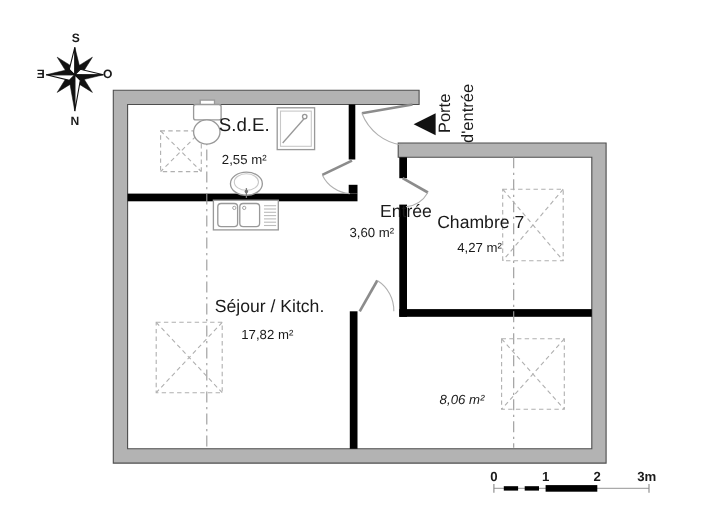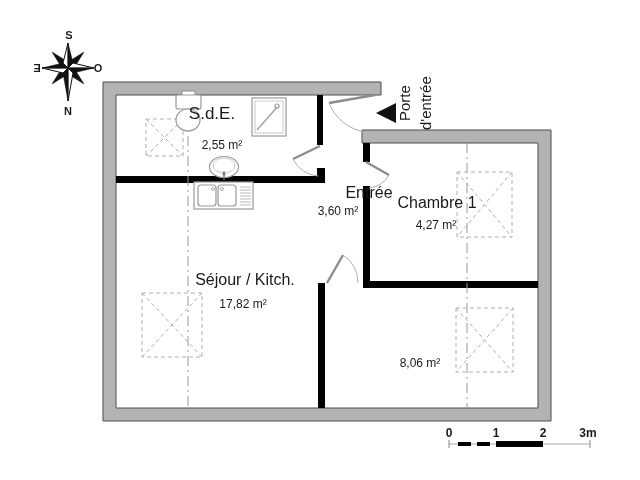--- a/index.html
+++ b/index.html
@@ -148,33 +148,33 @@
     <g>
       <line class="sb-line" x1="449" y1="444" x2="590" y2="444"></line>
       <line class="sb-tick" x1="449" y1="440" x2="449" y2="448"></line>
       <line class="sb-tick" x1="590" y1="440" x2="590" y2="448"></line>
       <rect class="sb-black" x="496" y="441" width="47" height="6"></rect>
       <rect class="sb-black" x="458" y="442" width="13" height="4"></rect>
       <rect class="sb-black" x="477" y="442" width="13" height="4"></rect>
     </g>
   </svg>
 
-  <div class="lbl sde-name" style="left:212px;top:114px;">S.d.E.</div>
+  <div class="lbl sde-name" style="left:222px;top:114px;">S.d.E.</div>
   <div class="lbl room-area" style="left:222px;top:145px;">2,55 m²</div>
 
   <div class="lbl room-name" style="left:337px;top:193px;margin-left:32px;">Entrée</div>
   <div class="lbl room-area" style="left:338px;top:211px;">3,60 m²</div>
 
-  <div class="lbl room-name" style="left:437px;top:203px;">Chambre 1</div>
+  <div class="lbl room-name" style="left:437px;top:203px;">Chambre 7</div>
   <div class="lbl room-area" style="left:436px;top:225px;">4,27 m²</div>
 
   <div class="lbl room-name" style="left:245px;top:280px;">Séjour / Kitch.</div>
   <div class="lbl room-area" style="left:243px;top:304px;">17,82 m²</div>
 
-  <div class="lbl room-area" style="left:420px;top:363px;">8,06 m²</div>
+  <div class="lbl room-area" style="left:420px;top:363px;font-style:italic;">8,06 m²</div>
 
   <div class="entry-label">
     <div>Porte</div>
     <div>d'entrée</div>
   </div>
 
   <div class="lbl compass-letter" style="left:69px;top:35px;">S</div>
   <div class="lbl compass-letter" style="left:68px;top:111px;">N</div>
   <div class="lbl compass-letter mirror" style="left:37px;top:68px;">E</div>
   <div class="lbl compass-letter" style="left:98px;top:68px;">O</div>

